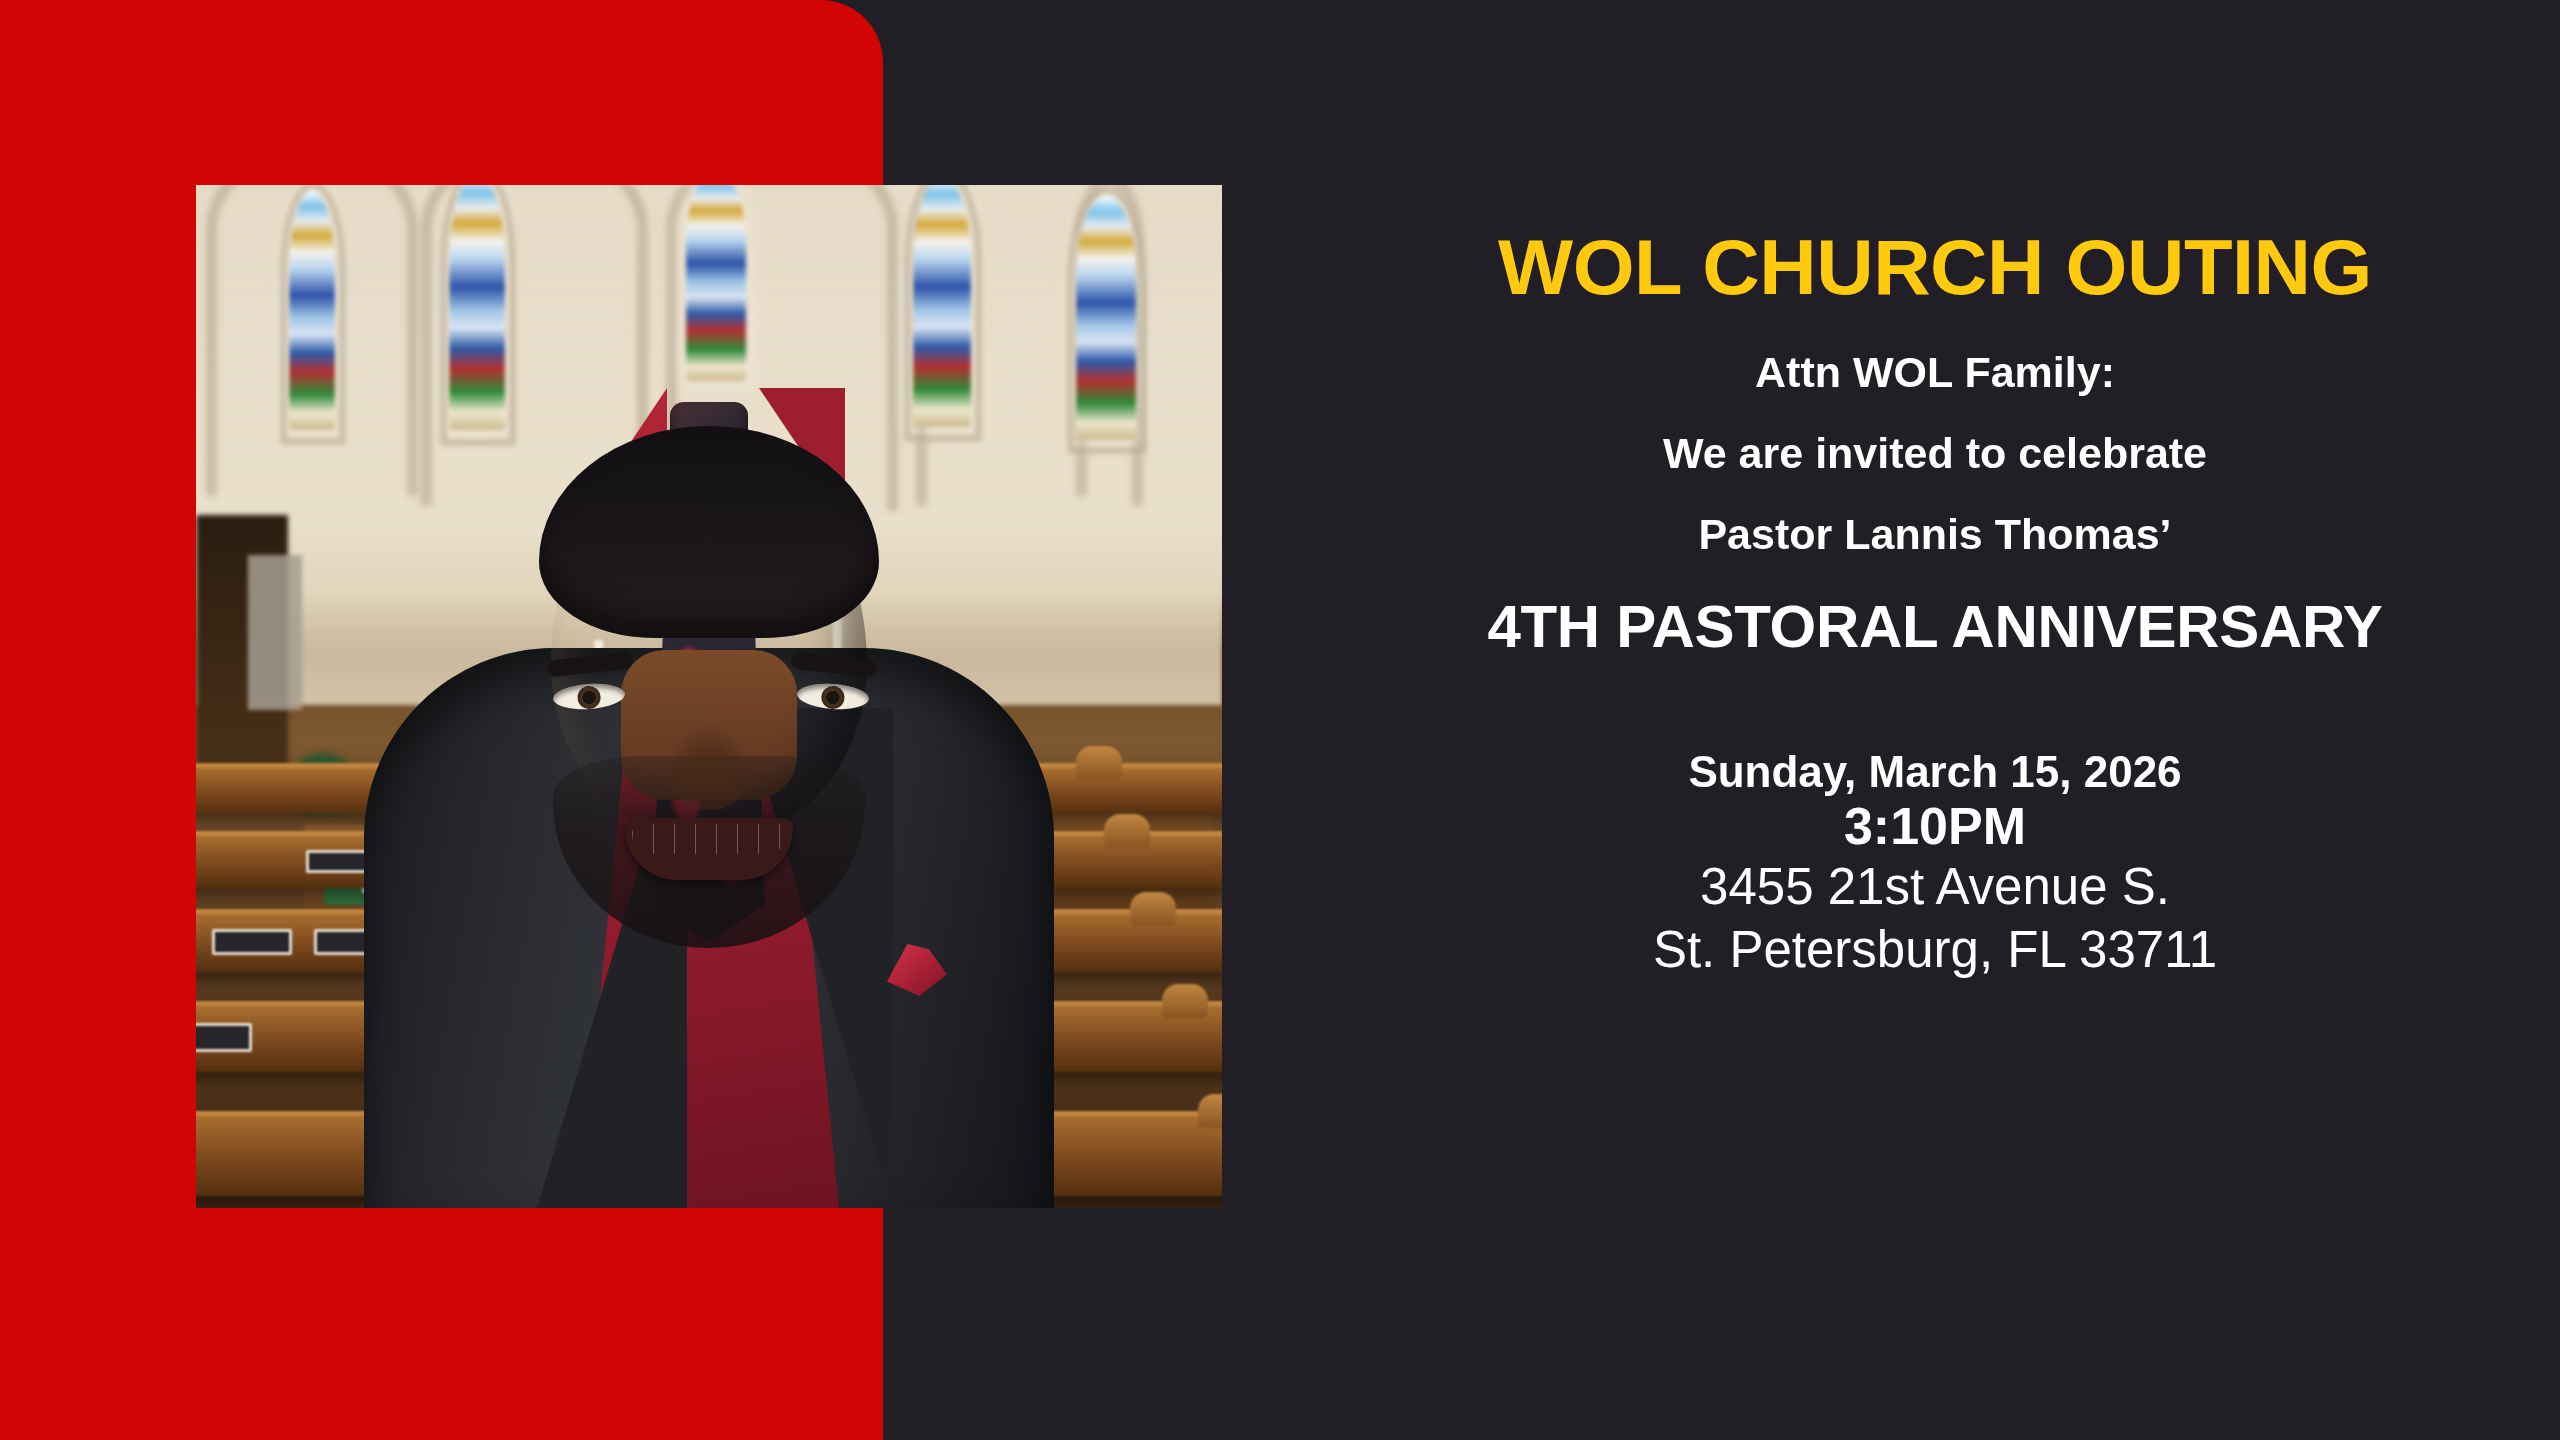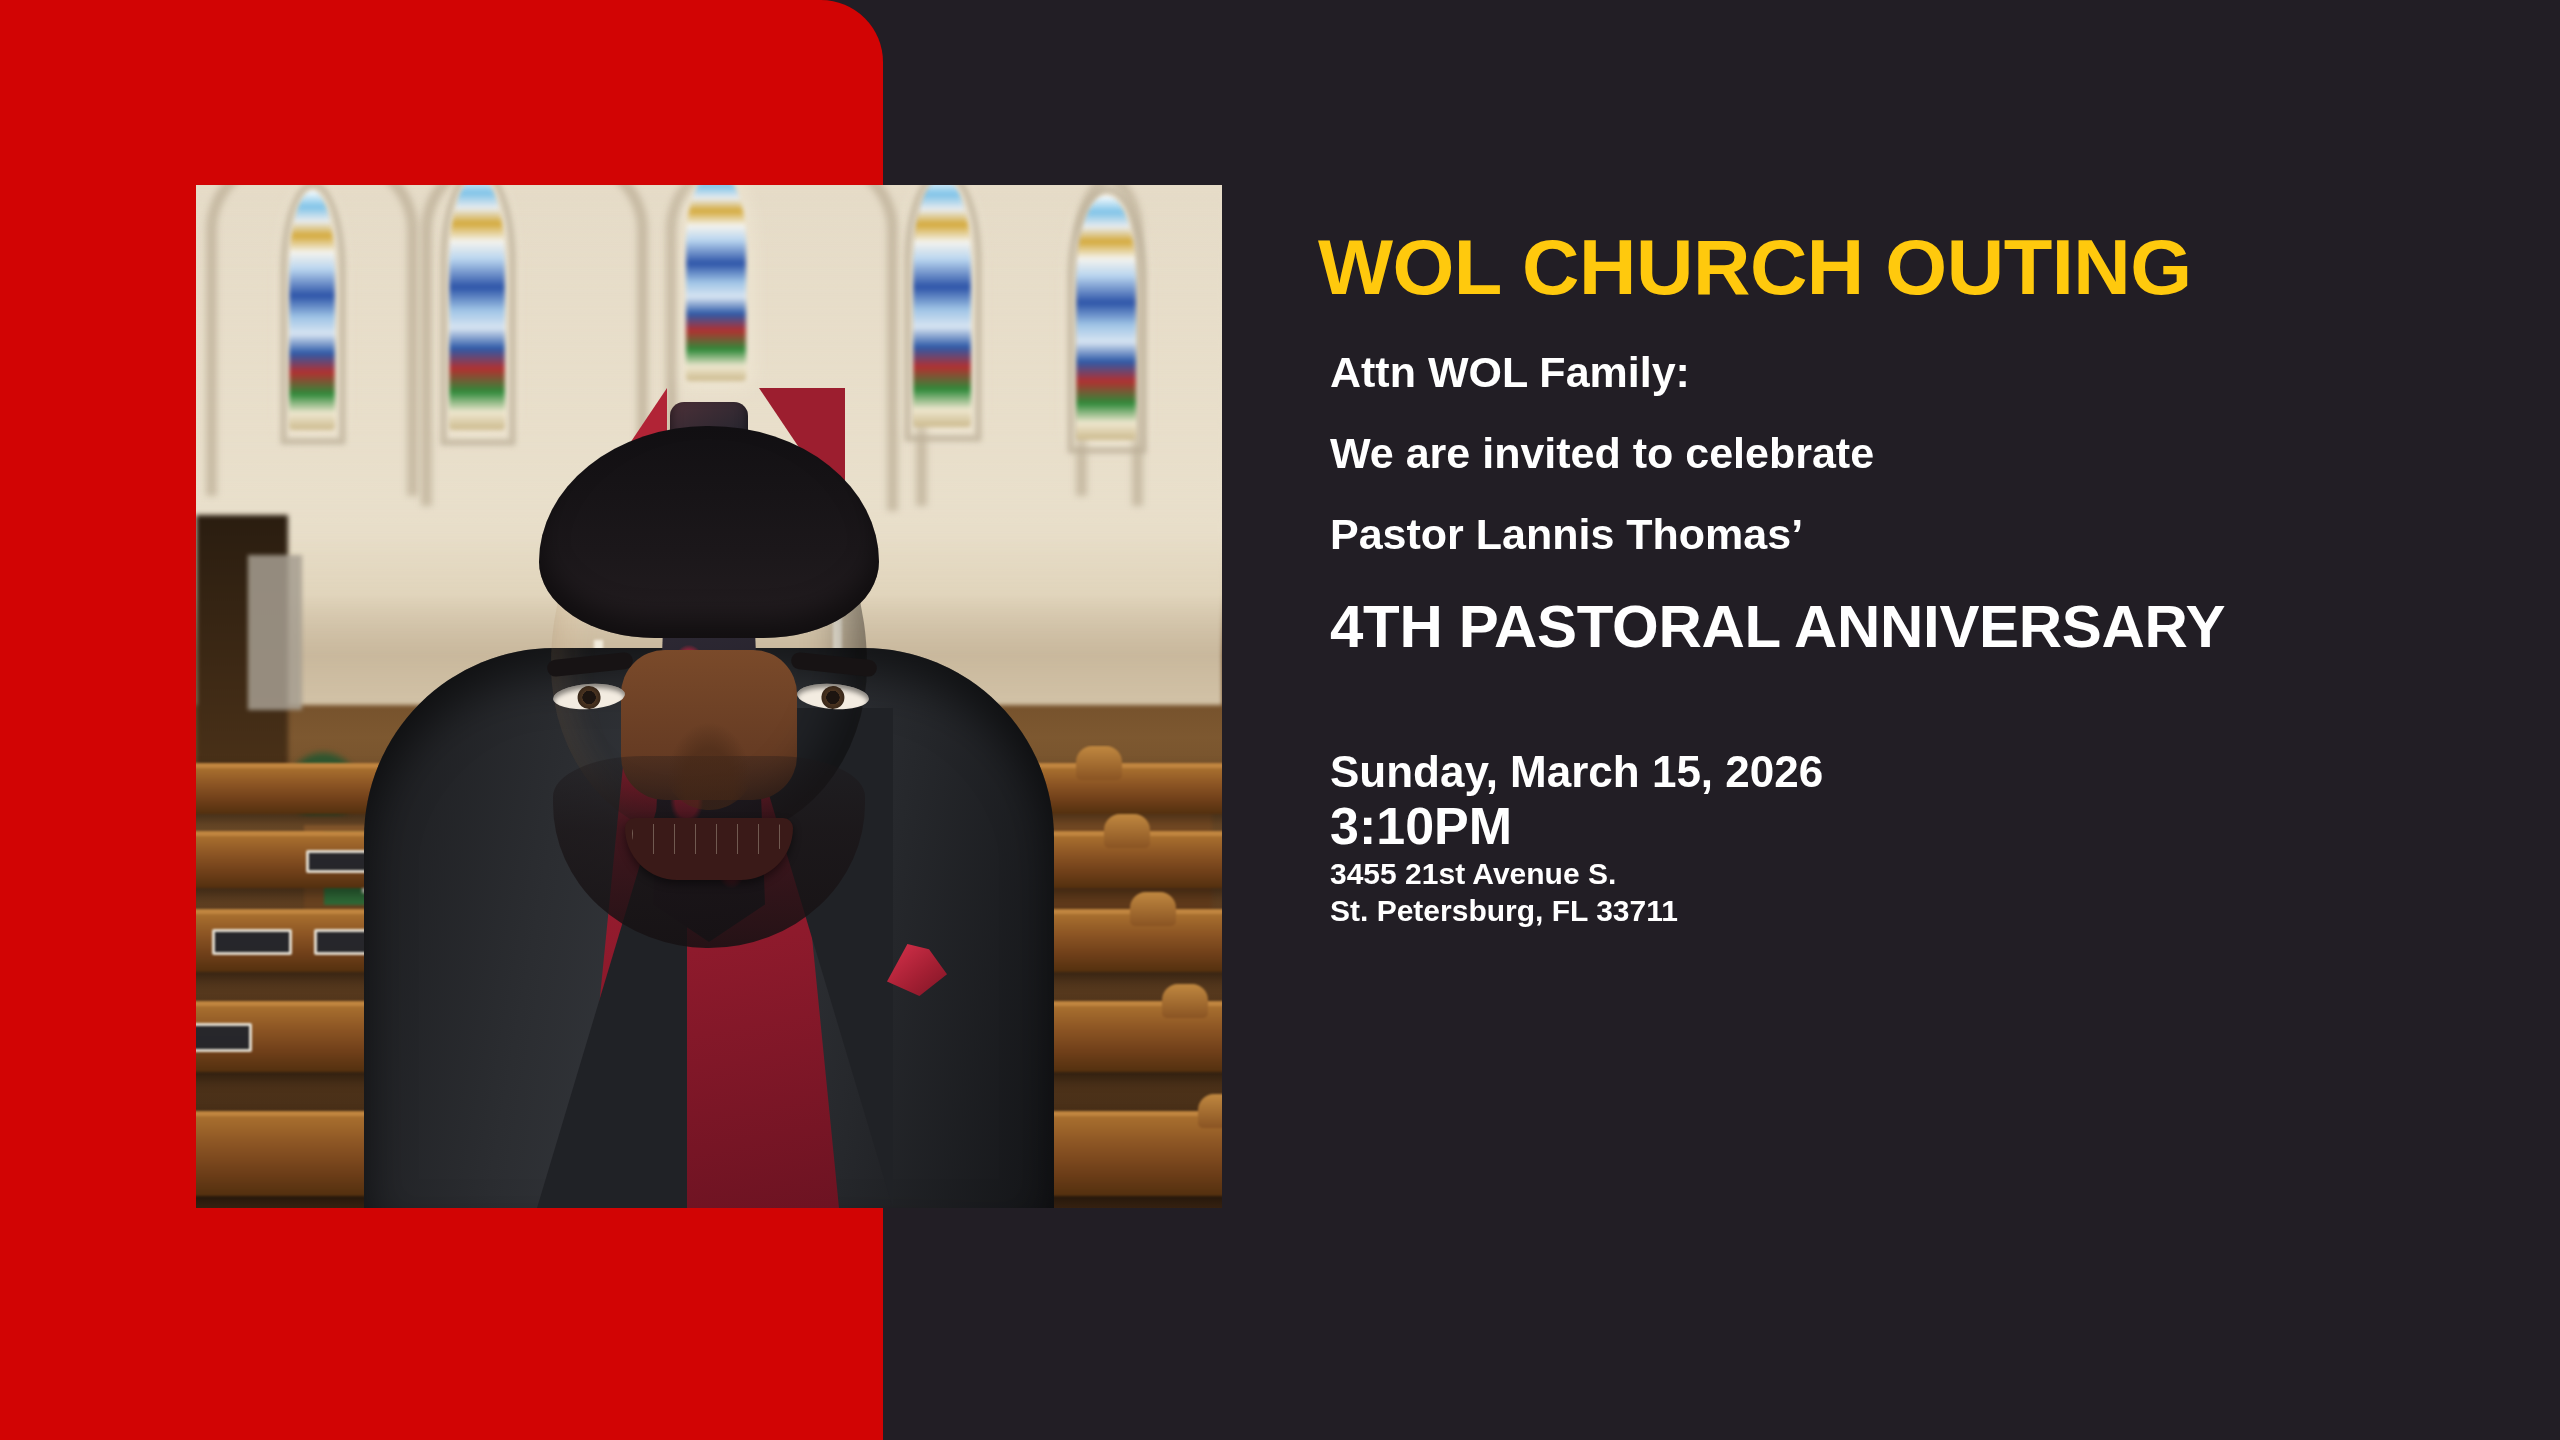--- a/index.html
+++ b/index.html
@@ -433,21 +433,21 @@
     background-image: repeating-linear-gradient(to right, rgba(180,168,150,.45) 0 1px, rgba(0,0,0,0) 1px 21px);
   }
 
   
   .text-col {
     position: absolute;
     left: 1330px;
     top: 0;
     width: 1210px;
     height: 1440px;
-    text-align: left;
+    text-align: center;
     color: #ffffff;
   }
   .title {
     margin: 0;
     padding-top: 222px;
     font-size: 78px;
     font-weight: 700;
     letter-spacing: -0.5px;
     color: #FFC90D;
     transform: scaleX(1.02);
@@ -470,22 +470,22 @@
   .event-line {
     margin: 0;
     font-weight: 700;
     line-height: 1.14;
   }
   .event-line.date   { font-size: 44px; }
   .event-line.time   { font-size: 52px; }
   .event-line.venue  { font-size: 52px; padding-top: 16px; }
   .addr-line {
     margin: 0;
-    font-size: 30px;
-    font-weight: 700;
+    font-size: 51px;
+    font-weight: 400;
     line-height: 1.22;
   }
   .footnote {
     margin: 0;
     padding-top: 72px;
     color: #FFC90D;
     font-size: 31px;
     font-weight: 700;
     letter-spacing: 1.2px;
   }

